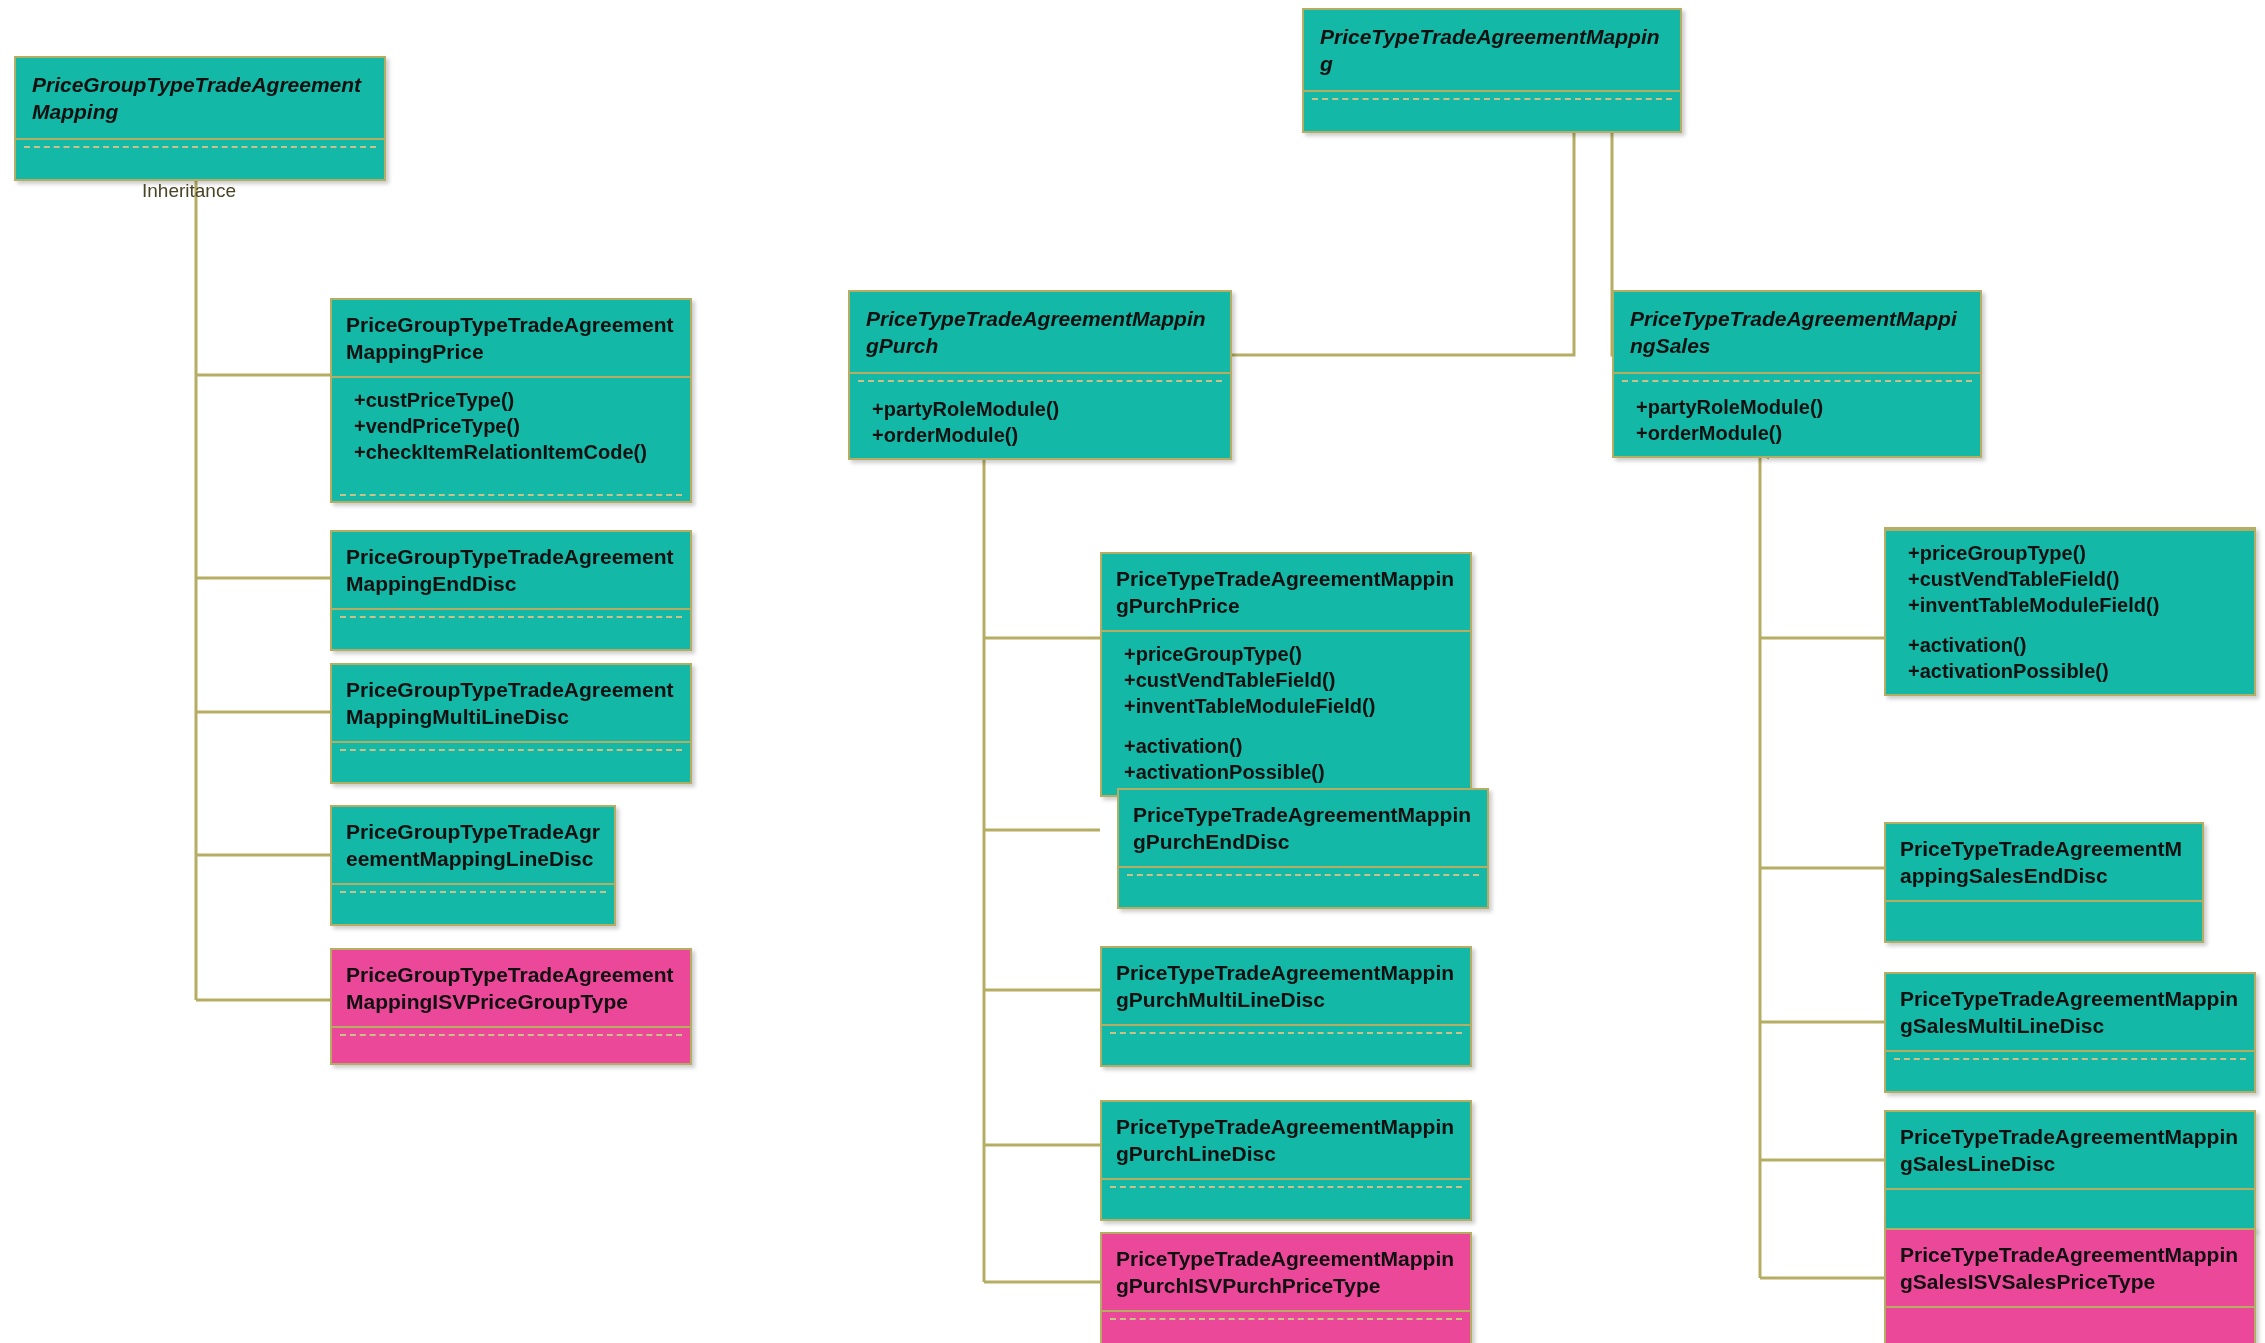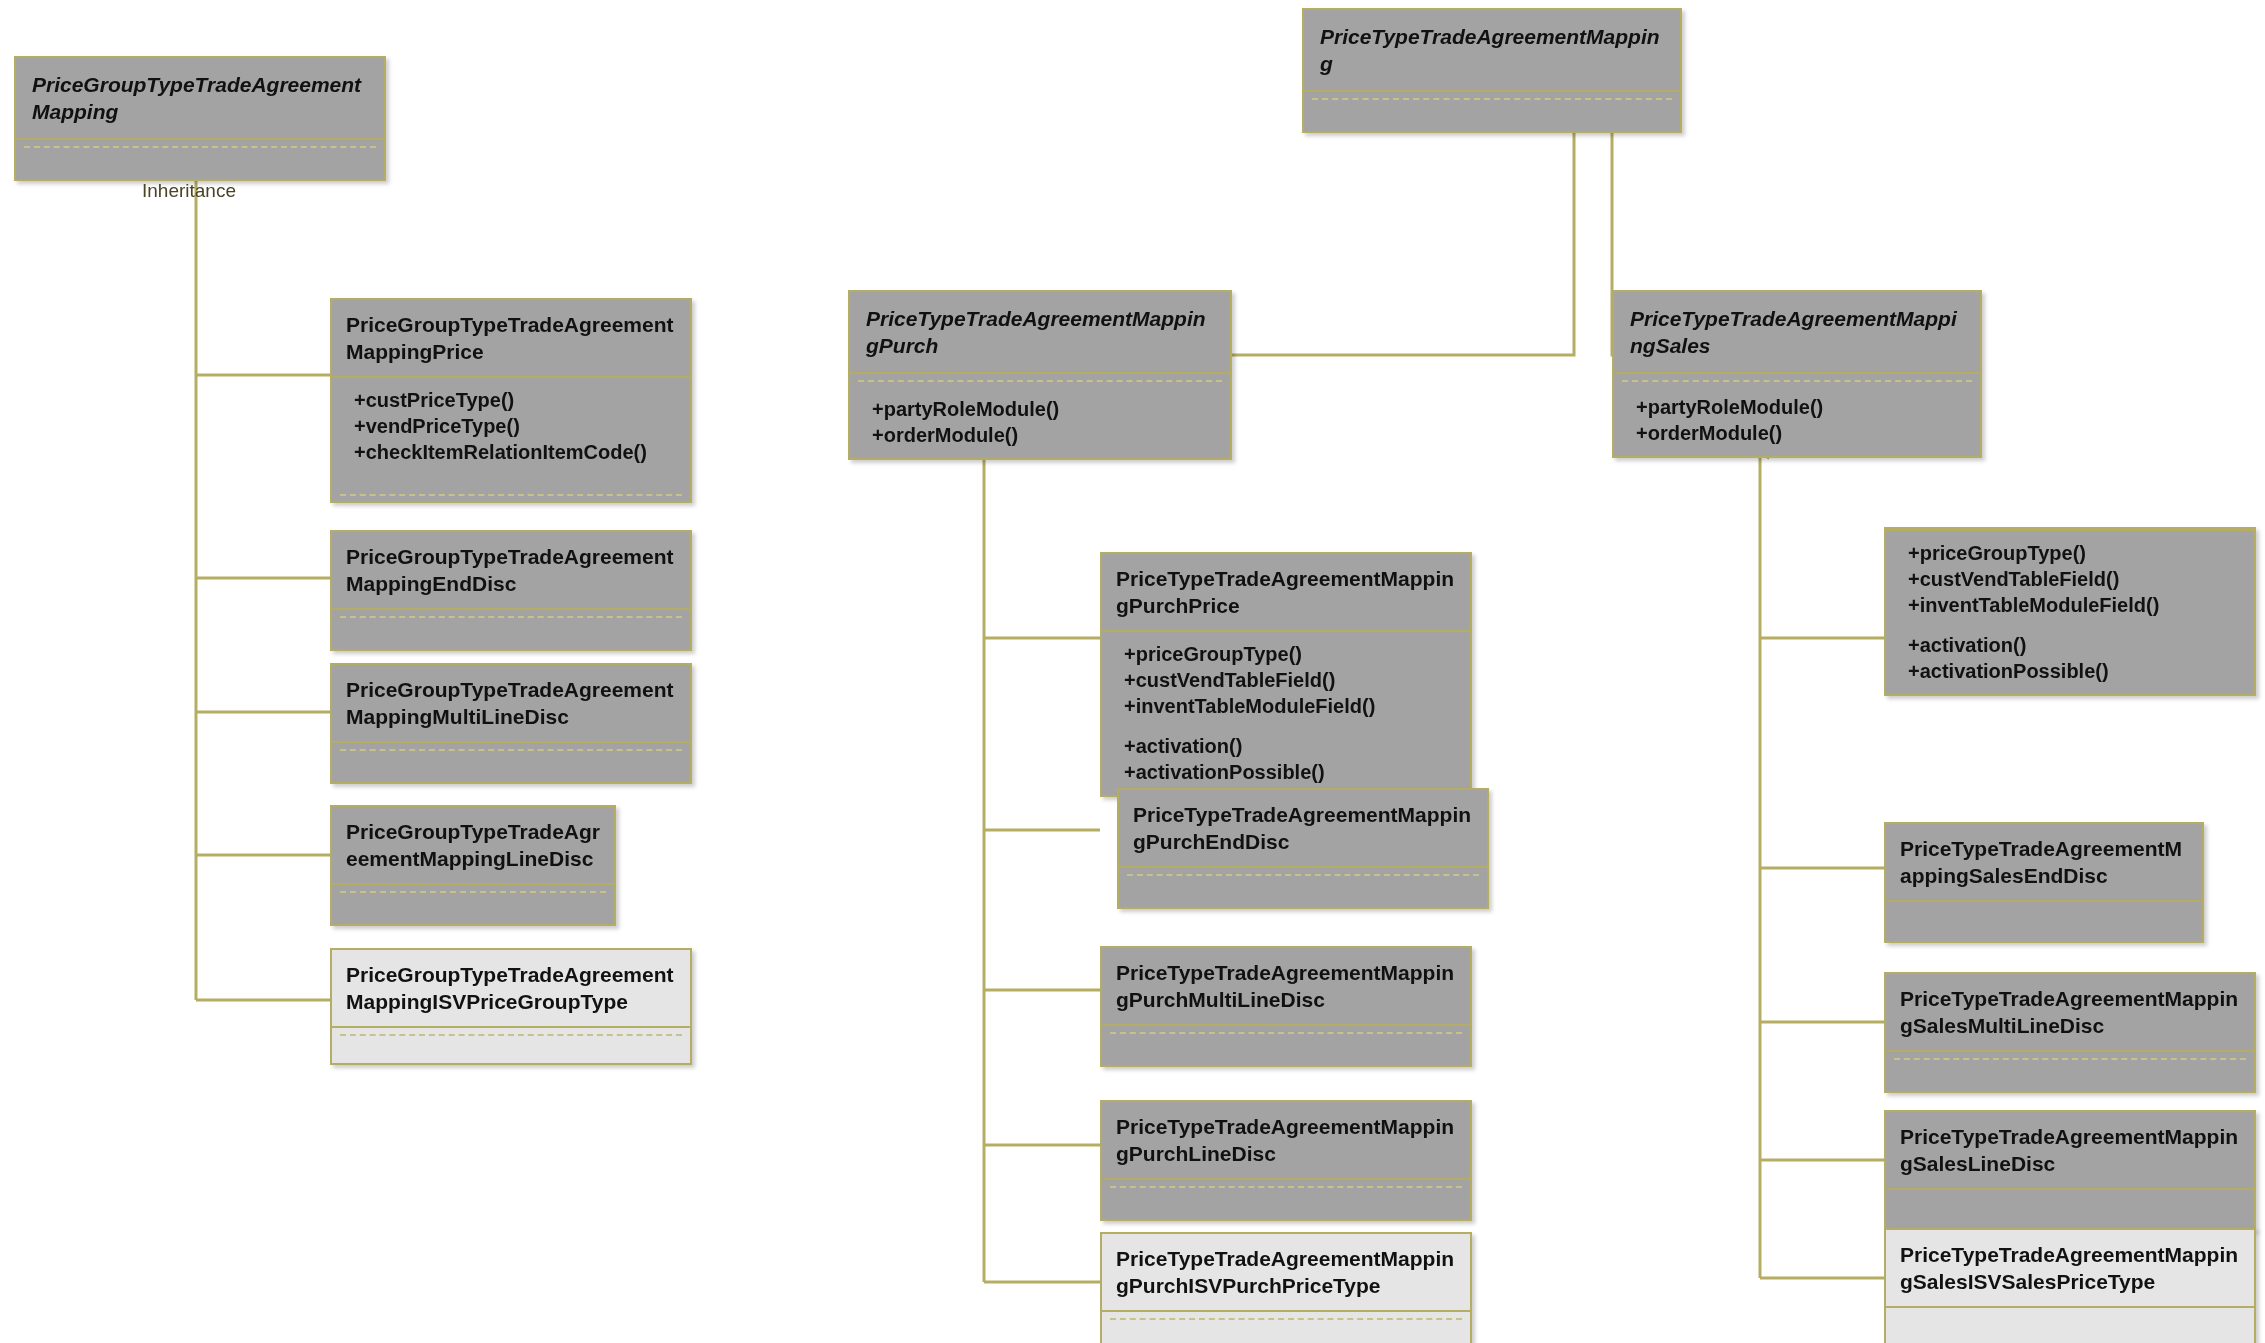--- a/index.html
+++ b/index.html
@@ -24,27 +24,27 @@
     position: absolute;
     left: 0; top: 0;
     width: 2265px;
     height: 1343px;
     pointer-events: none;
     z-index: 1;
   }
   .node {
     position: absolute;
     box-sizing: border-box;
-    background: #a3a3a3;
+    background: #14b8a6;
     border: 2px solid #b5ad63;
     box-shadow: 3px 3px 4px rgba(0,0,0,0.20);
     z-index: 2;
   }
   .node.highlight {
-    background: #e5e5e5;
+    background: #ec4899;
     border-color: #b5ad63;
   }
   .node-title {
     padding: 12px 14px 10px 14px;
     font-size: 21px;
     font-weight: bold;
     line-height: 1.28;
     color: #111111;
     word-break: break-all;
   }

